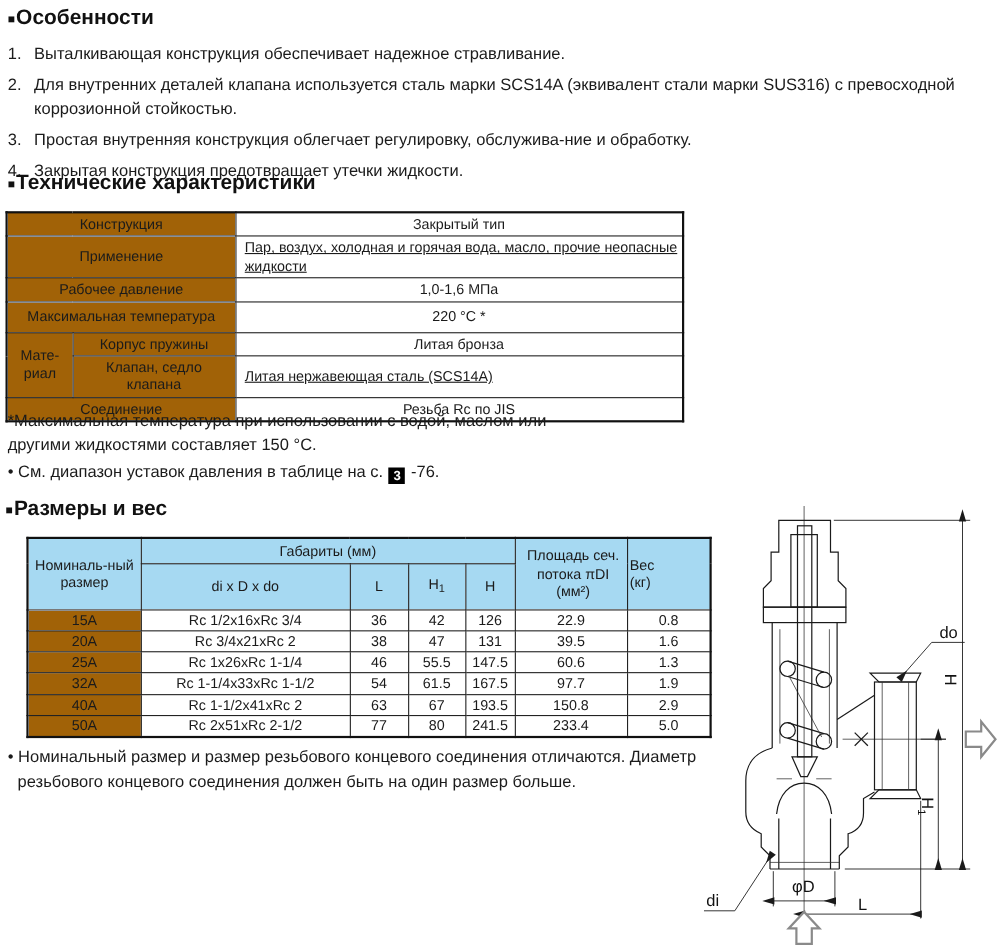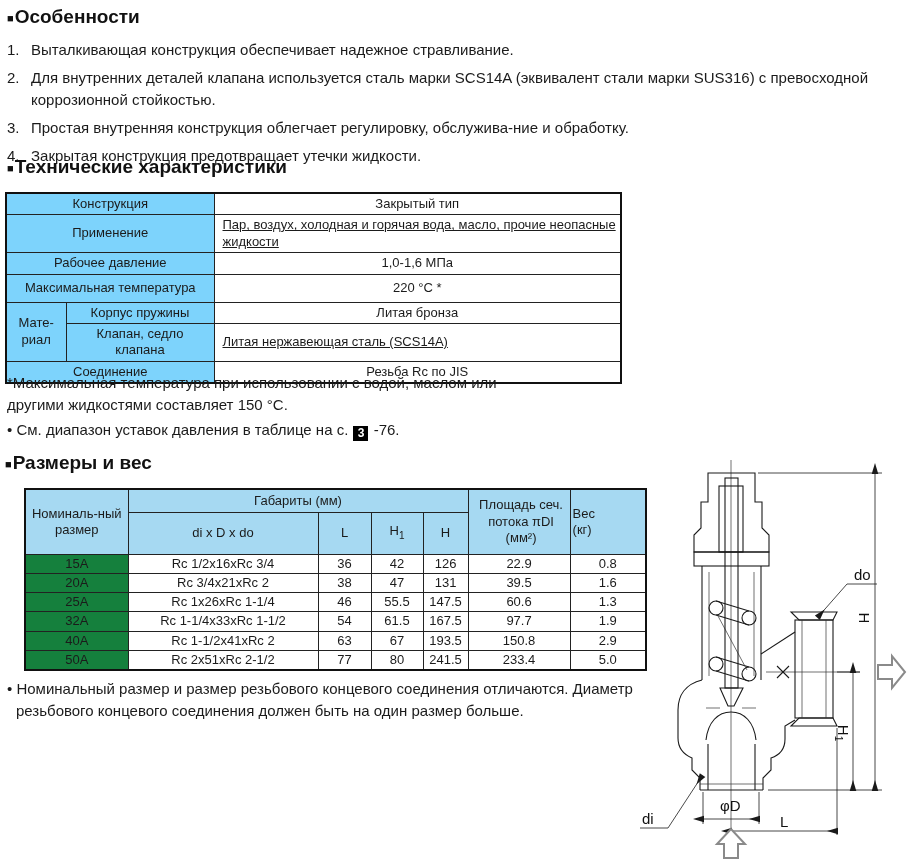--- a/index.html
+++ b/index.html
@@ -14,33 +14,33 @@
   .feat-list { margin-top:11px; font-size:15px; line-height:1.42; }
   .feat-item { display:flex; margin-bottom:7px; }
   .feat-item .num { flex:none; width:24px; }
   .feat-item .txt { flex:1; }
 
   .spec-head { position:absolute; left:7px; top:156px; }
   table { border-collapse:collapse; table-layout:fixed; }
   td, th { border:1px solid #222; font-size:13px; line-height:1.25; padding:2px 4px;
            font-weight:normal; text-align:center; vertical-align:middle; overflow:hidden; }
   .spec-table { position:absolute; left:5px; top:192px; width:615px; border:2px solid #111; }
-  .spec-table td.lab { background:#7dd3fc; }
+  .spec-table td.lab { background:#a16207; }
   .spec-table td.val-left { text-align:left; padding-left:8px;text-decoration:underline; }
 
   .notes { position:absolute; left:7px; top:372px; width:500px; font-size:15px; line-height:1.45; }
   .notes .bullet-line { margin-top:3px; }
   .pageref { display:inline-block; background:#000; color:#fff; min-width:15px; height:15px;
              line-height:15px; text-align:center; font-size:12px; font-weight:bold;
              vertical-align:-2px; margin:0 1px; }
 
   .dims-head { position:absolute; left:5px; top:452px; }
   .dims-table { position:absolute; left:24px; top:488px; width:621px; border:2px solid #111; }
   .dims-table th { background:#a6d9f2; }
-  .dims-table td.nom { background:#15803d; }
+  .dims-table td.nom { background:#a16207; }
   .dims-table th.left { text-align:center; padding-left:8px; }
   .dims-table th.wt { text-align:left; padding-left:2px; }
   .dims-table td { height:19px; padding:1px 4px; }
   sub { font-size:10px; }
 
   .dims-note { position:absolute; left:7px; top:678px; width:628px; font-size:15px;
                line-height:1.45; padding-left:9px; text-indent:-9px; }
 
   .drawing { position:absolute; left:628px; top:438px; width:279px; height:425px; }
   .drawing svg { display:block; width:279px; height:425px; }

